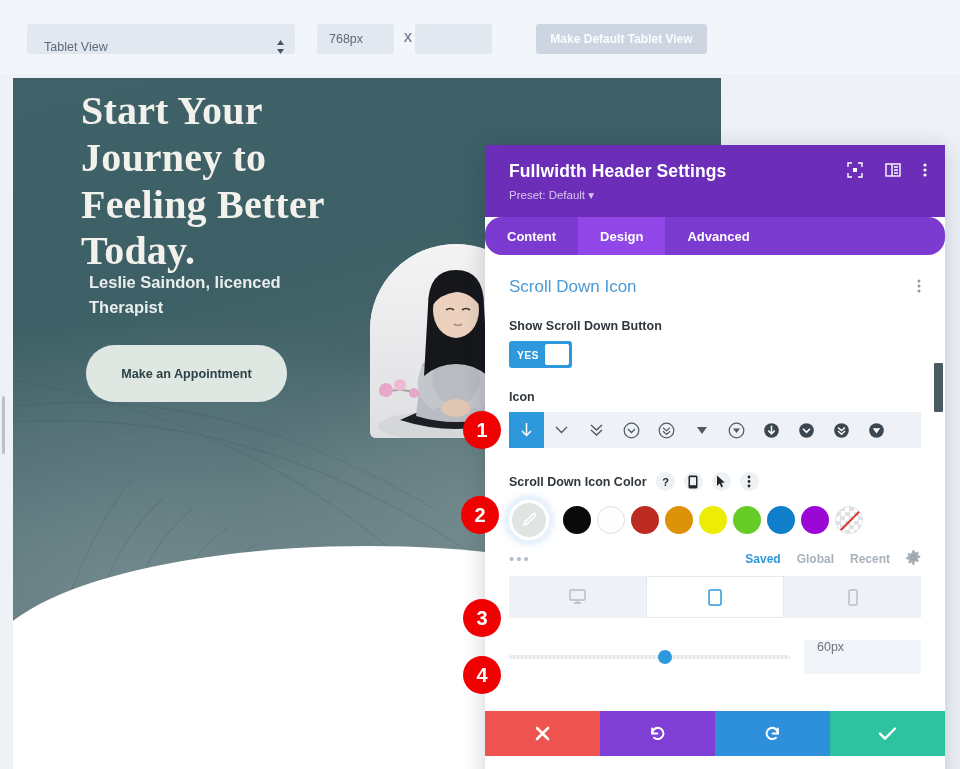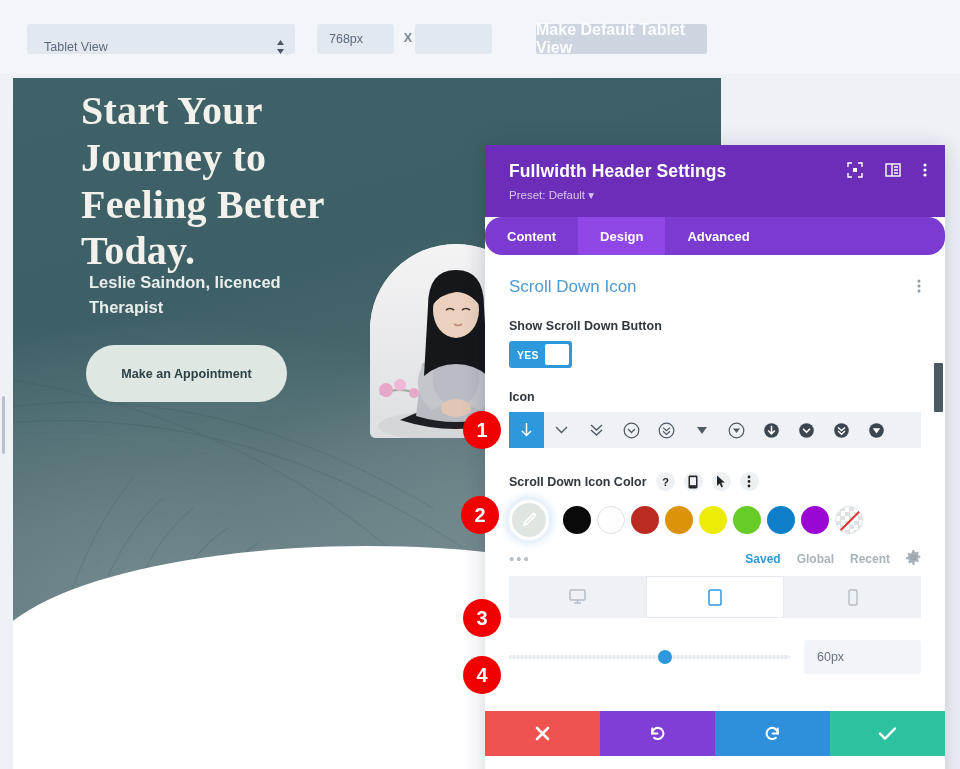--- a/index.html
+++ b/index.html
@@ -22,21 +22,21 @@
   .tb-spin { display: flex; flex-direction: column; align-items: center; line-height: 5px; color: #4a5663; font-size: 9px; }
   .tb-num {
     position: absolute; left: 317px; top: 24px; width: 77px; height: 30px;
     background: #e2e8f0; border-radius: 3px; display: flex; align-items: center;
     padding-left: 12px; color: #5d6a7a; font-size: 12.5px; text-align: center;
   }
   .tb-x { position: absolute; left: 400px; top: 31px; width: 16px; text-align: center; color: #7b8797; font-size: 12.5px; font-weight: 700; }
   .tb-num2 { position: absolute; left: 415px; top: 24px; width: 77px; height: 30px; background: #e2e8f0; border-radius: 3px; }
   .tb-btn {
     position: absolute; left: 536px; top: 24px; width: 171px; height: 30px;
-    background: #ccd5e0; border-radius: 3px; color: #fbfdff; font-size: 16px;
+    background: #ccd5e0; border-radius: 3px; color: #fbfdff; font-size: 12px;
     font-weight: 700; display: flex; align-items: center; justify-content: center;
   }
 
   
   .canvas { position: absolute; left: 13px; top: 78px; width: 708px; height: 691px; background: #ffffff; overflow: hidden; }
   .hero {
     position: absolute; left: 0; top: 0; width: 708px; height: 572px;
     background:
       radial-gradient(ellipse 120% 80% at 20% 90%, rgba(140,160,165,.55), rgba(140,160,165,0) 60%),
       radial-gradient(ellipse 70% 50% at 78% 75%, rgba(150,168,170,.45), rgba(150,168,170,0) 65%),
@@ -116,21 +116,21 @@
   .lnk { color: #a9b2bb; }
 
   .device-tabs { display: flex; height: 42px; margin-top: 8px; }
   .dev { flex: 1; background: #eef2f7; display: flex; align-items: center; justify-content: center; color: #b4bcc5; }
   .dev.active { background: #ffffff; border: 1px solid #e3e9ef; color: #2d98db; }
 
   .slider-row { display: flex; align-items: center; margin-top: 22px; gap: 14px; }
   .slider { position: relative; flex: 1; height: 16px; }
   .slider .track { position: absolute; top: 6px; left: 0; right: 0; height: 4px; background: repeating-linear-gradient(90deg,#e3e7ec 0 2px, #f1f4f7 2px 4px); border-radius: 2px; }
   .slider .thumb { position: absolute; top: 1px; left: 53%; width: 14px; height: 14px; border-radius: 50%; background: #2d98db; }
-  .slider-val { width: 117px; height: 34px; background: #f1f4f8; border-radius: 3px; display: flex; align-items: center; padding-left: 13px; color: #6a7480; font-size: 12.5px; }
+  .slider-val { width: 117px; height: 34px; background: #f1f4f8; border-radius: 3px; display: flex; padding-left: 13px; color: #6a7480; font-size: 12.5px; }
 
   .modal-scroll { position: absolute; right: 2px; top: 108px; width: 9px; height: 49px; background: #4a5a63; border-radius: 1px; }
 
   
   .modal-foot { display: flex; height: 45px; }
   .fa { flex: 1; display: flex; align-items: center; justify-content: center; color: #fff; }
   .fa-close { background: #ef5350; }
   .fa-undo { background: #7f3fd4; }
   .fa-redo { background: #2e8fdb; }
   .fa-save { background: #2dc2a0; }

